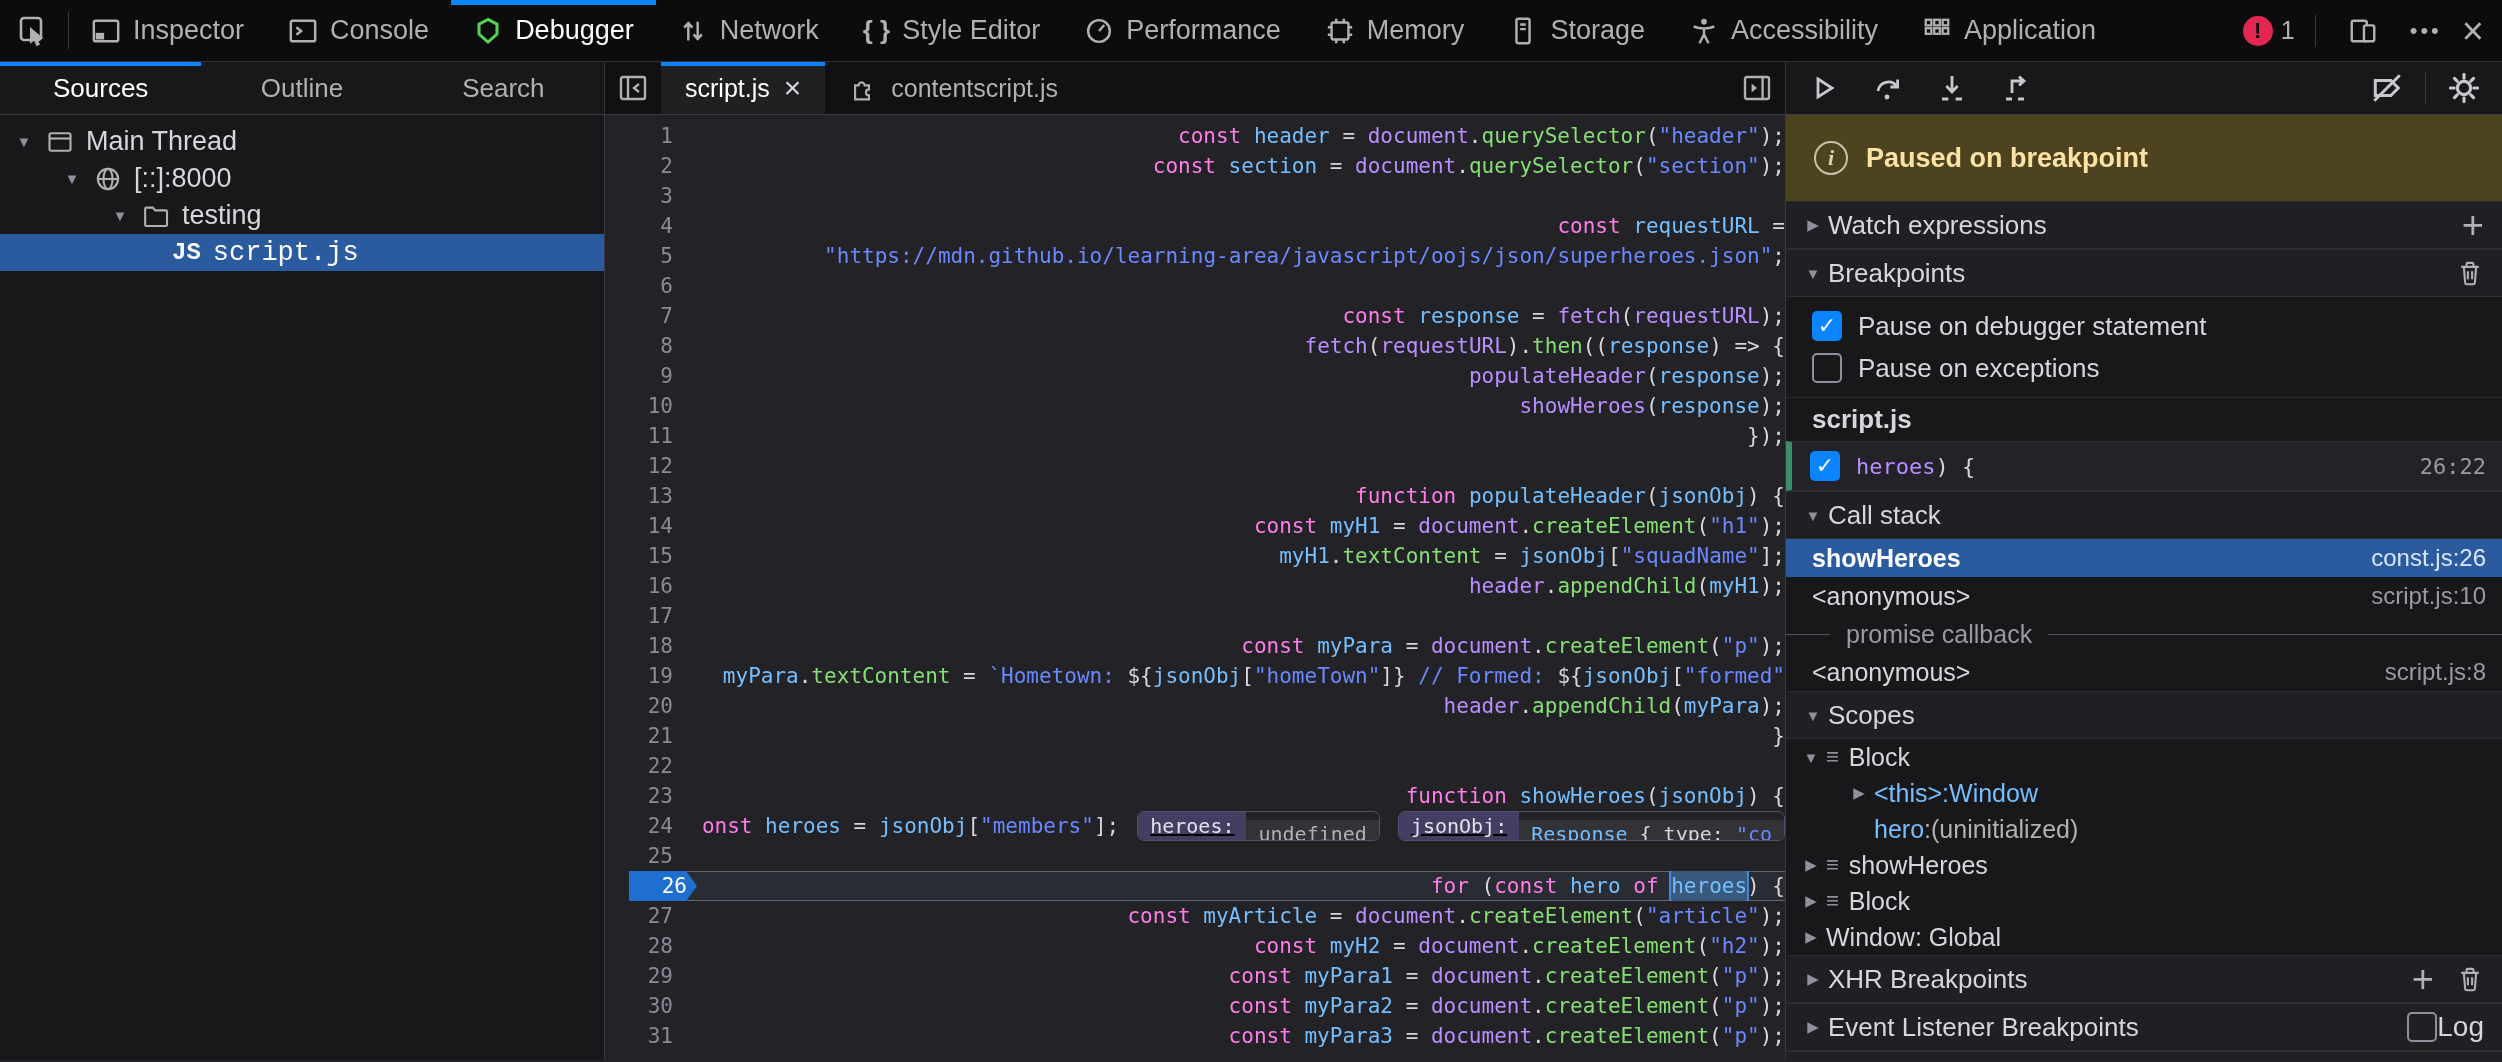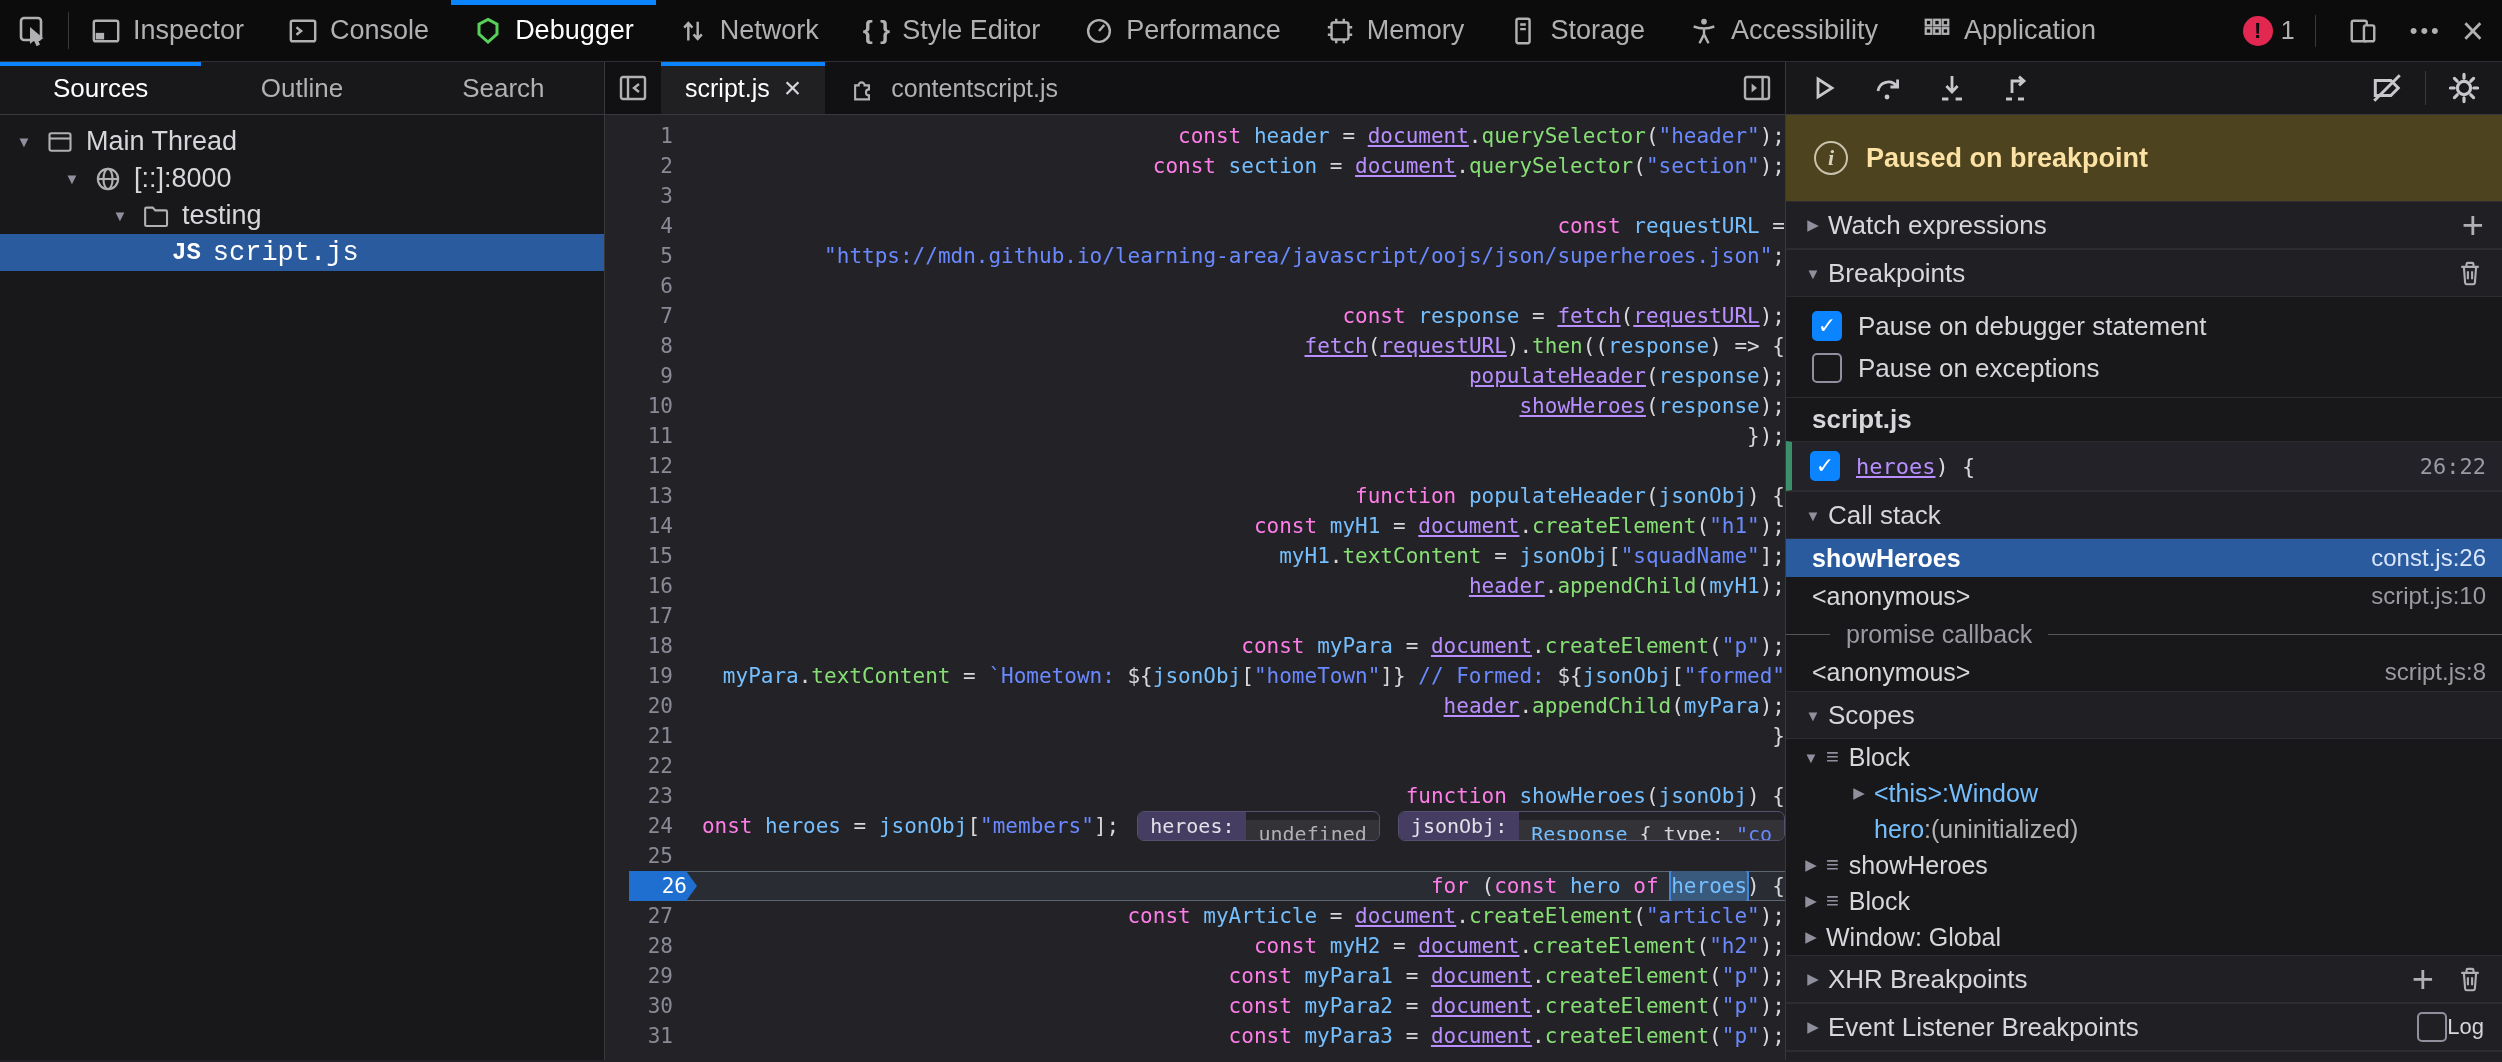--- a/index.html
+++ b/index.html
@@ -61,25 +61,25 @@
   
   .editor { flex:1; background:#232327; padding-top:6px; overflow:hidden;
             font-family:"DejaVu Sans Mono", monospace; font-size:21px; }
   .code-row { height:30px; line-height:30px; display:flex; white-space:pre; }
   .gutter { width:68px; flex:none; text-align:right; color:#8a8a97; font-size:21px; }
   .codecell { margin-left:28px; flex:1; overflow:hidden; display:flex; align-items:center; white-space:pre;justify-content:flex-end; }
   .code-row.paused { background:rgba(120,150,190,0.08);
             box-shadow: inset 0 1px 0 #5f6673, inset 0 -1px 0 #5f6673; margin-left: 24px; }
   .code-row.paused .gutter { background:#1f6fd0; color:#ffffff;
             clip-path:polygon(0 0, 84% 0, 100% 50%, 84% 100%, 0 100%); padding-right:10px; }
-  .tk-kw { color:#ff7de9; } .tk-blu { color:#75bfff; } .tk-pur { color:#b98eff;text-decoration:underline; }
+  .tk-kw { color:#ff7de9; } .tk-blu { color:#75bfff; } .tk-pur { color:#b98eff; }
   .tk-grn { color:#86de74; } .tk-str { color:#6B89FF; } .tk-pln { color:#d7d7db; }
   .boxed { background:#3a5a7d; box-shadow:0 0 0 2px #4186d8; border-radius:2px; }
   .pill { display:inline-flex; align-items:center; margin-left:18px; border-radius:7px;
-          overflow:hidden; border:1px solid #55506e; font-size:20px; height:30px; flex:none; }
+          overflow:hidden; border:1px solid #55506e; font-size:20px; height:30px; flex:none;text-decoration:underline; }
   .pill-label { background:#463d63; color:#e2e2e8; padding:0 12px; height:100%; display:flex; align-items:center; }
   .pill-val { background:#323237; color:#b1b1b3; padding:0 12px; height:100%; display:flex; align-items:center;margin-top:15px; }
   .pv-blu { color:#75bfff; } .pv-pln { color:#d7d7db; } .pv-str { color:#6B89FF; } .pv-gray { color:#b1b1b3; }
 
   
   .rightpanel { width:717px; background:#18181a; border-left:1px solid #38383d;
                 color:#d7d7db; overflow:hidden; }
   .banner { height:86px; background:#4d431f; color:#fce2a4; font-weight:bold; font-size:27px;
             display:flex; align-items:center; gap:18px; padding:0 28px; }
   .info-ic { width:34px; height:34px; border:2px solid #c9c3ae; border-radius:50%; color:#d9d3bd;
@@ -105,21 +105,21 @@
   .frame .floc { margin-left:auto; color:#9a9aa2; font-size:24px; }
   .frame.selected { background:#2a5b9e; color:#ffffff; font-weight:bold; }
   .frame.selected .floc { color:#d9e6fb; font-weight:normal; }
   .async-row { height:38px; display:flex; align-items:center; color:#9a9aa2; font-size:25px; }
   .async-row::before { content:""; width:44px; height:1px; background:#55555c; margin-right:16px; }
   .async-row::after { content:""; flex:1; height:1px; background:#55555c; margin-left:16px; }
   .scope-row { height:36px; display:flex; align-items:center; font-size:25px; padding-left:10px; }
   .scope-row .blockic { color:#8f8f9d; font-size:22px; margin-right:10px; }
   .ind1 { padding-left:58px; } .ind1b { padding-left:88px; }
   .v-blu { color:#75bfff; } .v-pln { color:#b1b1b3; }
-  .log-cb { margin-left:auto; display:flex; align-items:center; gap:0; font-size:22px; color:#d7d7db; }
+  .log-cb { margin-left:auto; display:flex; align-items:center; gap:0; font-size:28px; color:#d7d7db; }
   .plus-ic { font-size:38px; font-weight:300; line-height:1; color:#b1b1b3; }
 </style>
 </head>
 <body>
 
 <div class="topbar">
   <div class="pick-btn">
     <span>
       <svg width="32" height="32" viewBox="0 0 16 16" fill="none" stroke="currentColor" stroke-width="1.3">
         <rect x="1.5" y="1.5" width="10" height="11" rx="1.5"></rect>

